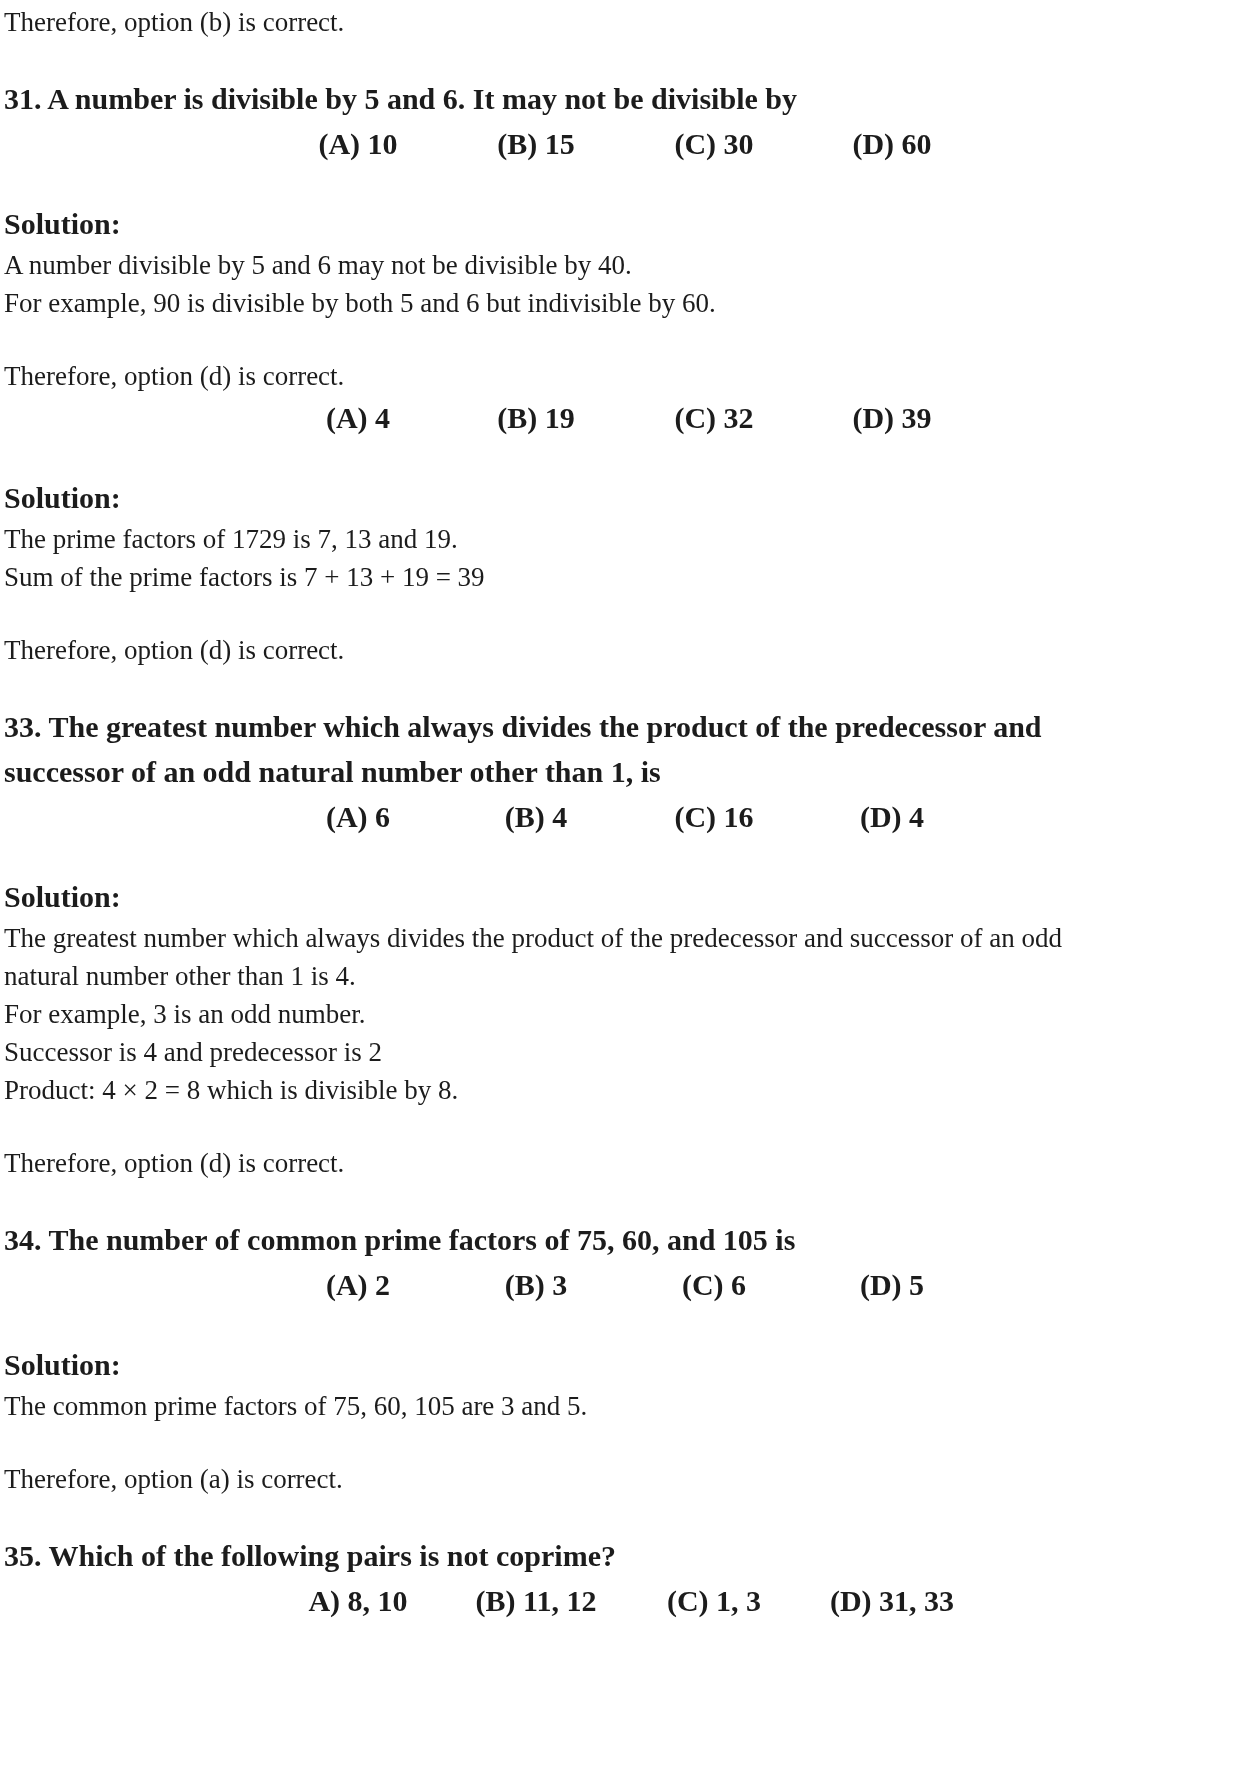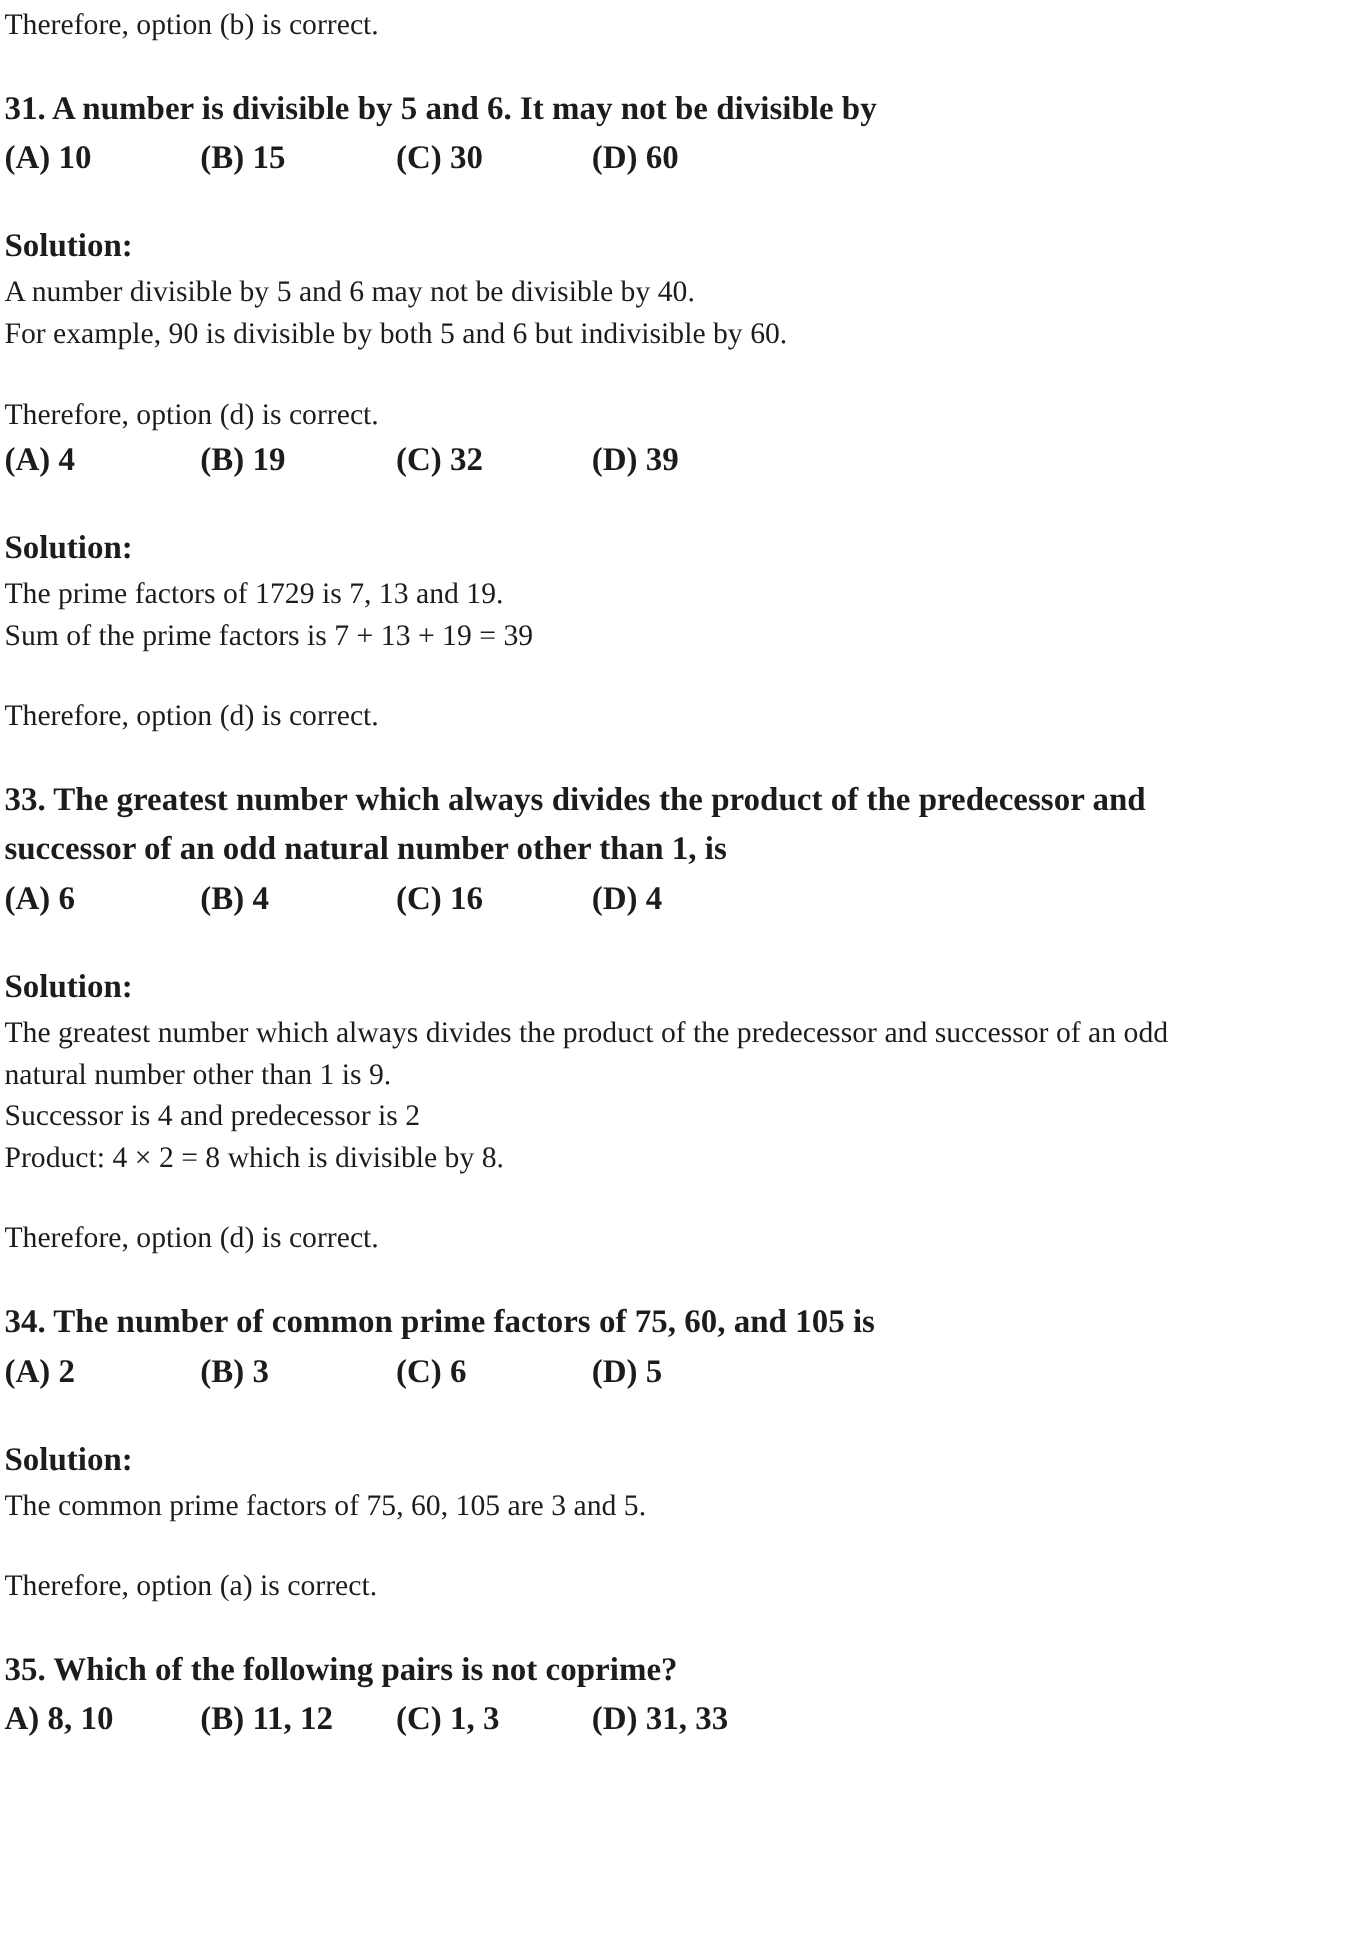--- a/index.html
+++ b/index.html
@@ -8,21 +8,21 @@
     background: #ffffff;
     color: #1c1c1c;
     font-family: "Liberation Serif", "DejaVu Serif", serif;
     overflow: hidden;
   }
   main { padding: 3px 0 0 4px; }
   p { margin: 0; }
   .body  { font-size: 27px; line-height: 38px; max-width: 1130px; }
   .qhead { font-size: 30px; line-height: 45px; font-weight: bold; max-width: 1140px; }
   .shead { font-size: 30px; line-height: 45px; font-weight: bold; }
-  .opts  { font-size: 30px; line-height: 45px; font-weight: bold; }
+  .opts  { font-size: 30px; line-height: 45px; font-weight: bold; text-align: center; }
   .opts span { display: inline-block; min-width: 178px; }
   .gap { margin-top: 35px; }
 </style>
 </head>
 <body>
 
 <main>
   <p class="body">Therefore, option (b) is correct.</p>
 
   <p class="qhead gap">31. A number is divisible by 5 and 6. It may not be divisible by</p>
@@ -40,21 +40,22 @@
   <p class="shead gap">Solution:</p>
   <p class="body">The prime factors of 1729 is 7, 13 and 19.</p>
   <p class="body">Sum of the prime factors is 7 + 13 + 19 = 39</p>
   <p class="body gap">Therefore, option (d) is correct.</p>
 
   <p class="qhead gap">33. The greatest number which always divides the product of the predecessor and successor of an odd natural number other than 1, is</p>
   <p class="opts">
     <span>(A) 6</span><span>(B) 4</span><span>(C) 16</span><span>(D) 4</span>
   </p>
   <p class="shead gap">Solution:</p>
-  <p class="body">The greatest number which always divides the product of the predecessor and successor of an odd natural number other than 1 is 9.</p>
+  <p class="body">The greatest number which always divides the product of the predecessor and successor of an odd natural number other than 1 is 4.</p>
+  <p class="body">For example, 3 is an odd number.</p>
   <p class="body">Successor is 4 and predecessor is 2</p>
   <p class="body">Product: 4 × 2 = 8 which is divisible by 8.</p>
   <p class="body gap">Therefore, option (d) is correct.</p>
 
   <p class="qhead gap">34. The number of common prime factors of 75, 60, and 105 is</p>
   <p class="opts">
     <span>(A) 2</span><span>(B) 3</span><span>(C) 6</span><span>(D) 5</span>
   </p>
   <p class="shead gap">Solution:</p>
   <p class="body">The common prime factors of 75, 60, 105 are 3 and 5.</p>

